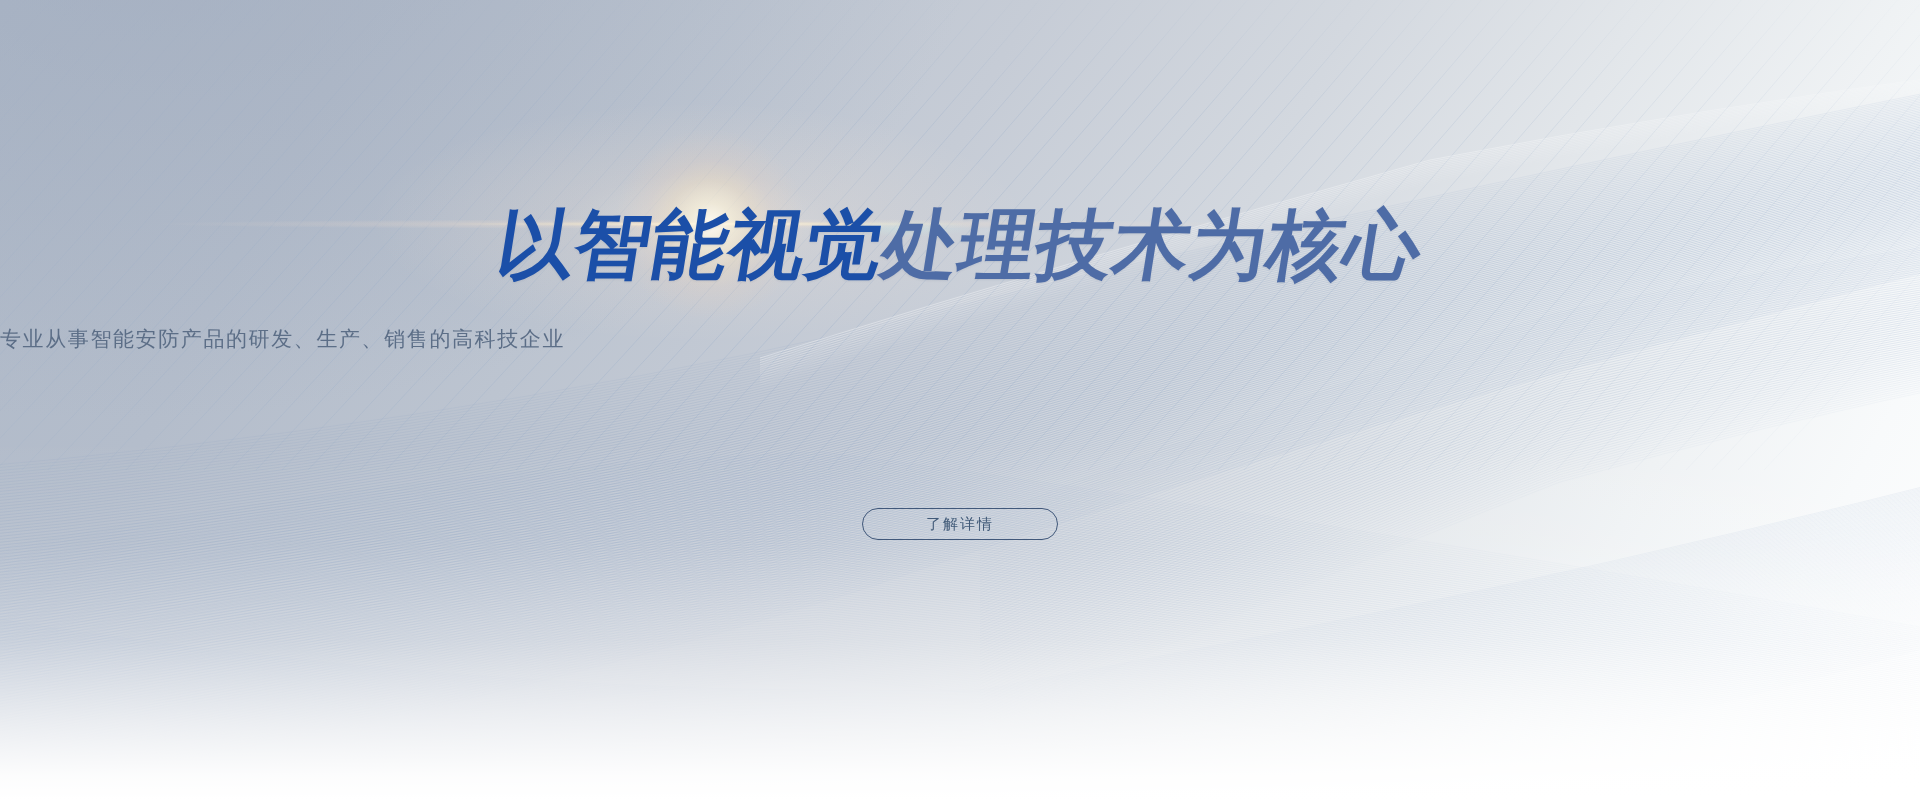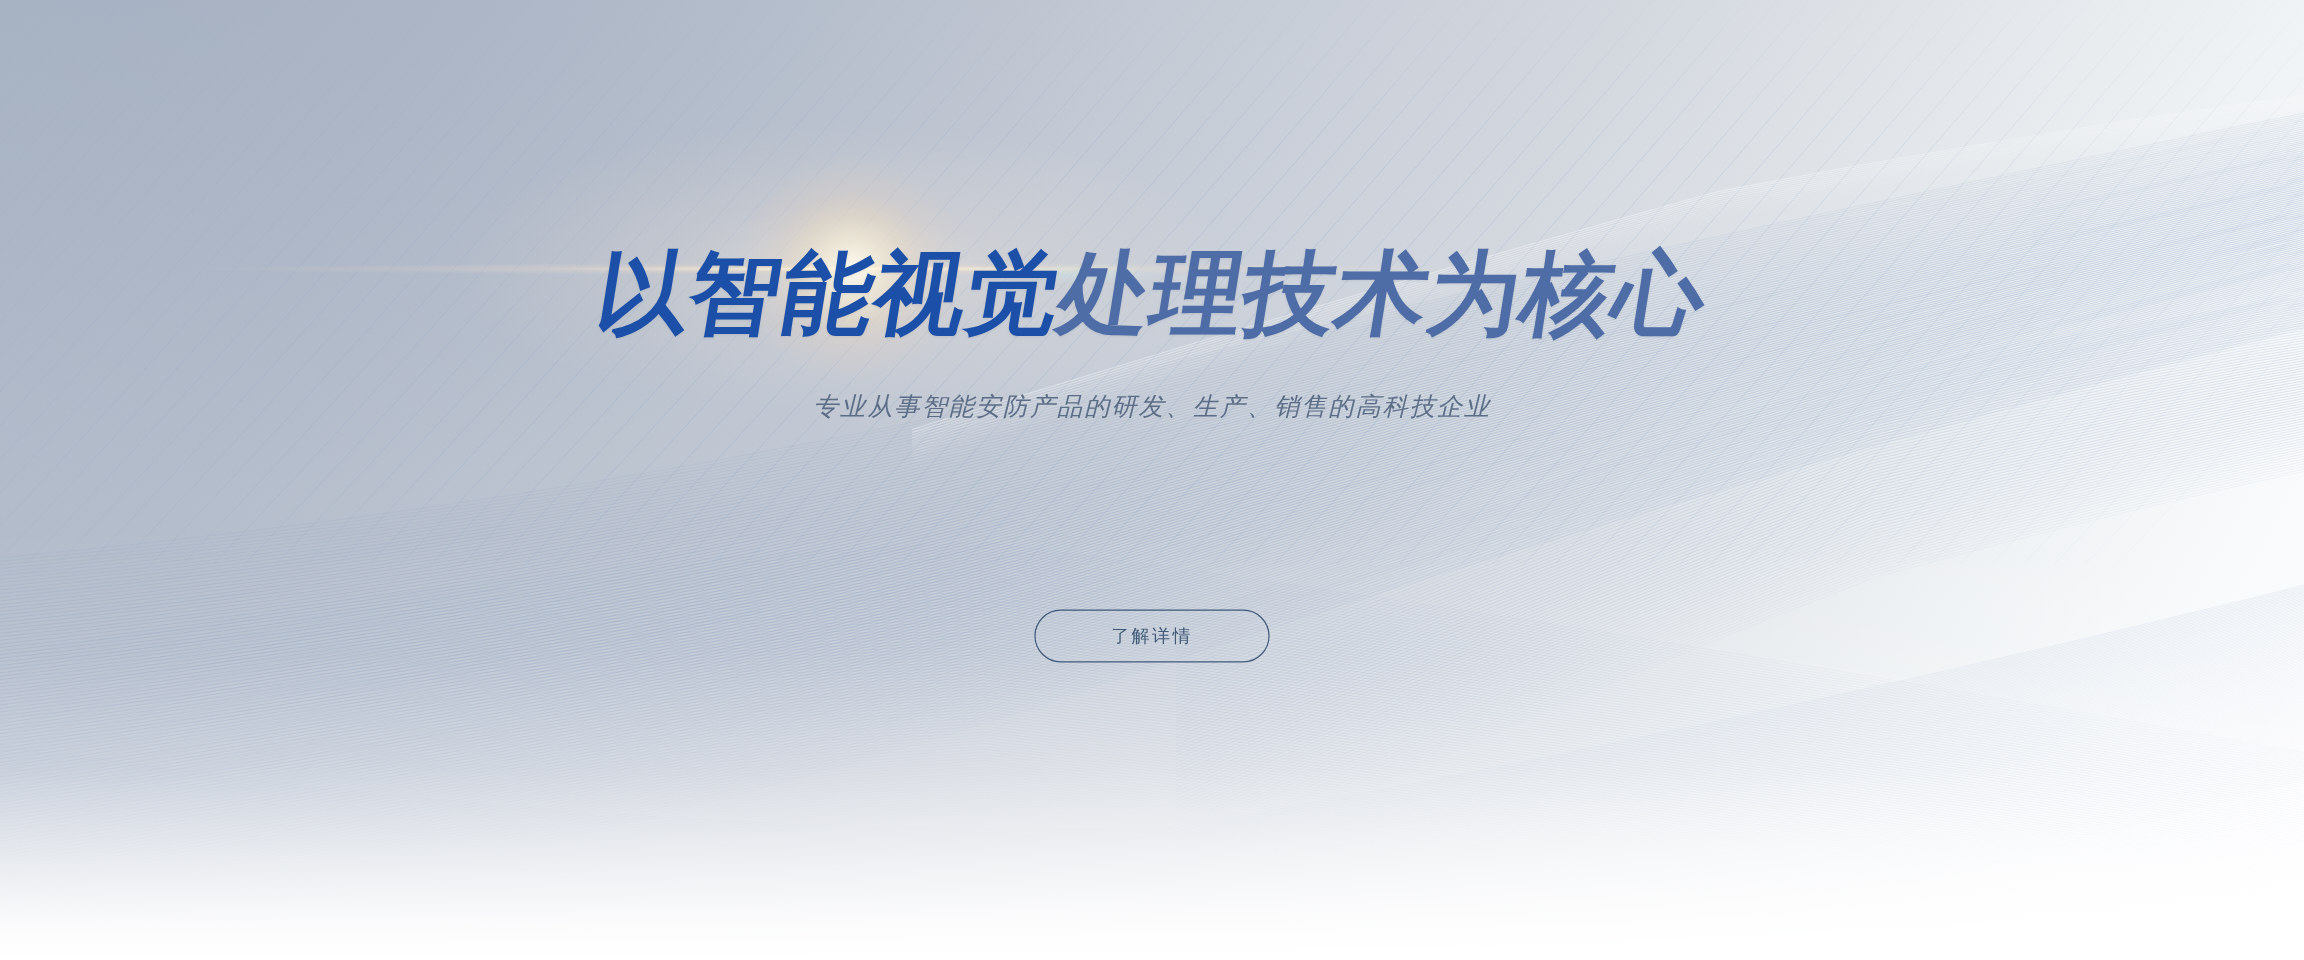--- a/index.html
+++ b/index.html
@@ -123,38 +123,36 @@
   }
   #headline .seg { display: inline; }
   #headline .seg-strong { color: #1b4fa8; }
   #headline .seg-soft   { color: #4e6ca6; }
 
   #subtitle {
     position: absolute;
     top: 325px;
     left: 0;
     right: 0;
-    text-align: center;
     margin: 0;
     font-family: "DejaVu Sans", "Liberation Sans", sans-serif;
     font-size: 21px;
     font-weight: 400;
     letter-spacing: 1.6px;
     color: #5c6e87;
     white-space: nowrap;
-    font-style: italic;
   }
 
   #cta-button {
     position: absolute;
     top: 508px;
     left: 50%;
     transform: translateX(-50%);
     width: 196px;
-    height: 44px;
+    height: 32px;
     box-sizing: border-box;
     display: flex;
     align-items: center;
     justify-content: center;
     border: 1px solid #41587a;
     border-radius: 22px;
     background: transparent;
     color: #415a78;
     font-family: "DejaVu Sans", "Liberation Sans", sans-serif;
     font-size: 15px;

